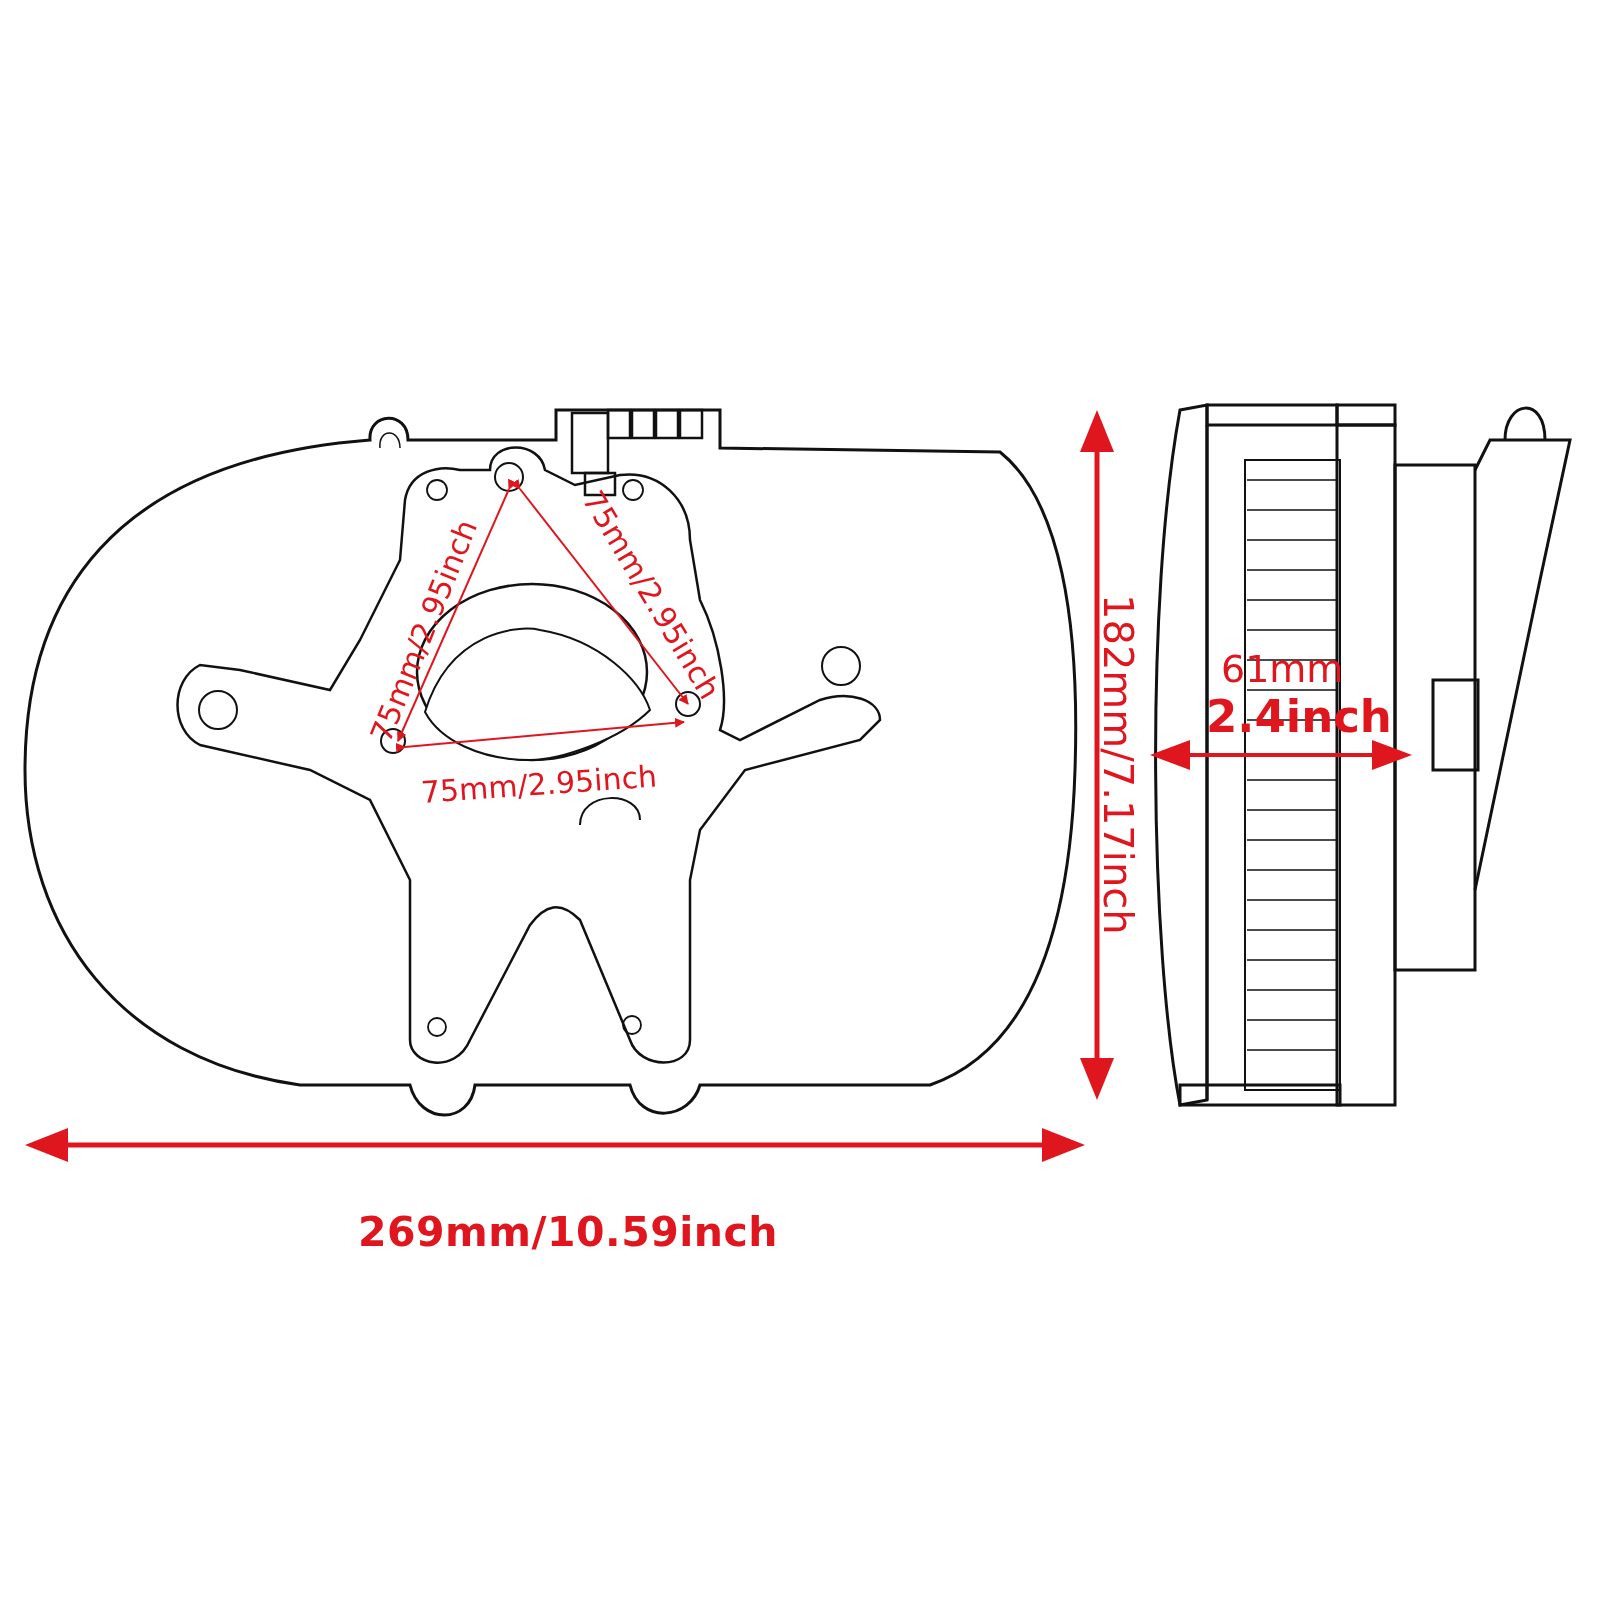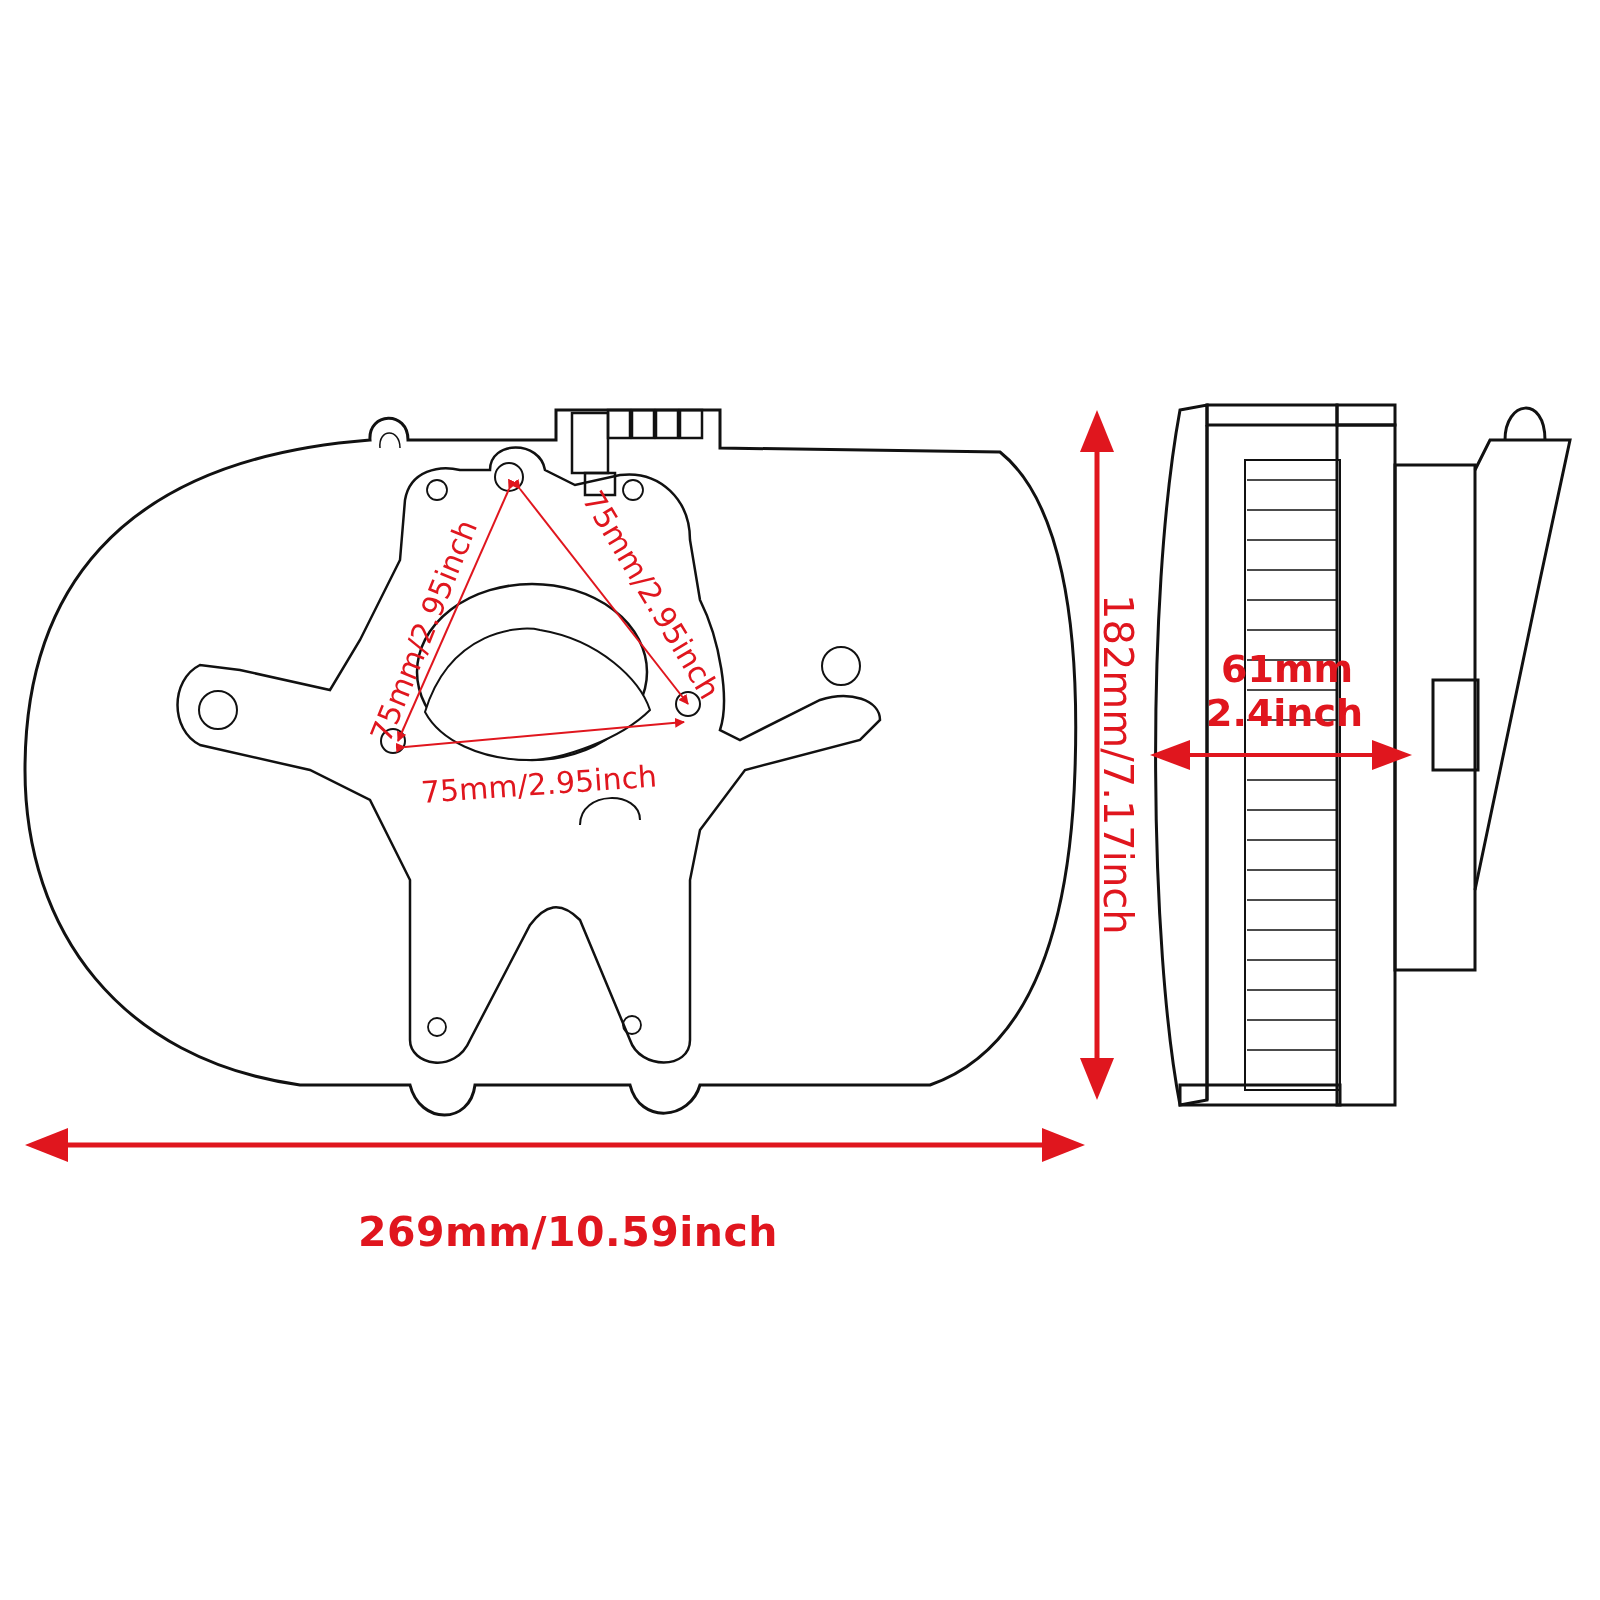--- a/index.html
+++ b/index.html
@@ -4,22 +4,22 @@
   <style>
     html, body { margin: 0; padding: 0; background: #ffffff; }
     body { width: 1600px; height: 1600px; position: relative; overflow: hidden; font-family: "DejaVu Sans", sans-serif; }
     .canvas { position: absolute; left: 0; top: 0; width: 1600px; height: 1600px; }
     .label { position: absolute; color: #e0161e; font-family: "DejaVu Sans", sans-serif; white-space: nowrap; line-height: 1; }
     .lbl-bottom { left: 358px; top: 1212px; font-size: 41px; font-weight: 600; letter-spacing: 0.5px; }
     .lbl-tri-bottom { left: 420px; top: 778px; font-size: 30px; font-weight: 500; transform: rotate(-4deg); transform-origin: left top; }
     .lbl-tri-left { left: 366px; top: 735px; font-size: 30px; font-weight: 500; transform: rotate(-68deg); transform-origin: left top; }
     .lbl-tri-right { left: 603px; top: 486px; font-size: 30px; font-weight: 500; transform: rotate(59deg); transform-origin: left top; }
     .lbl-height { left: 1138px; top: 594px; font-size: 40px; font-weight: 500; transform: rotate(90deg); transform-origin: left top; }
-    .lbl-depth1 { left: 1221px; top: 650px; font-size: 38px; font-weight: 700; }
-    .lbl-depth2 { left: 1206px; top: 694px; font-size: 38px; font-weight: 600; }
+    .lbl-depth1 { left: 1221px; top: 650px; font-size: 38px; font-weight: 400; }
+    .lbl-depth2 { left: 1206px; top: 694px; font-size: 45px; font-weight: 600; }
   </style>
 </head>
 <body>
 
 <div class="canvas">
   <svg width="1600" height="1600" viewBox="0 0 1600 1600" xmlns="http://www.w3.org/2000/svg">
     <defs>
       <marker id="arrowR" markerWidth="10" markerHeight="10" refX="9" refY="5" orient="auto" markerUnits="userSpaceOnUse">
         <path d="M0,0 L10,5 L0,10 z" fill="#e0161e"></path>
       </marker>

